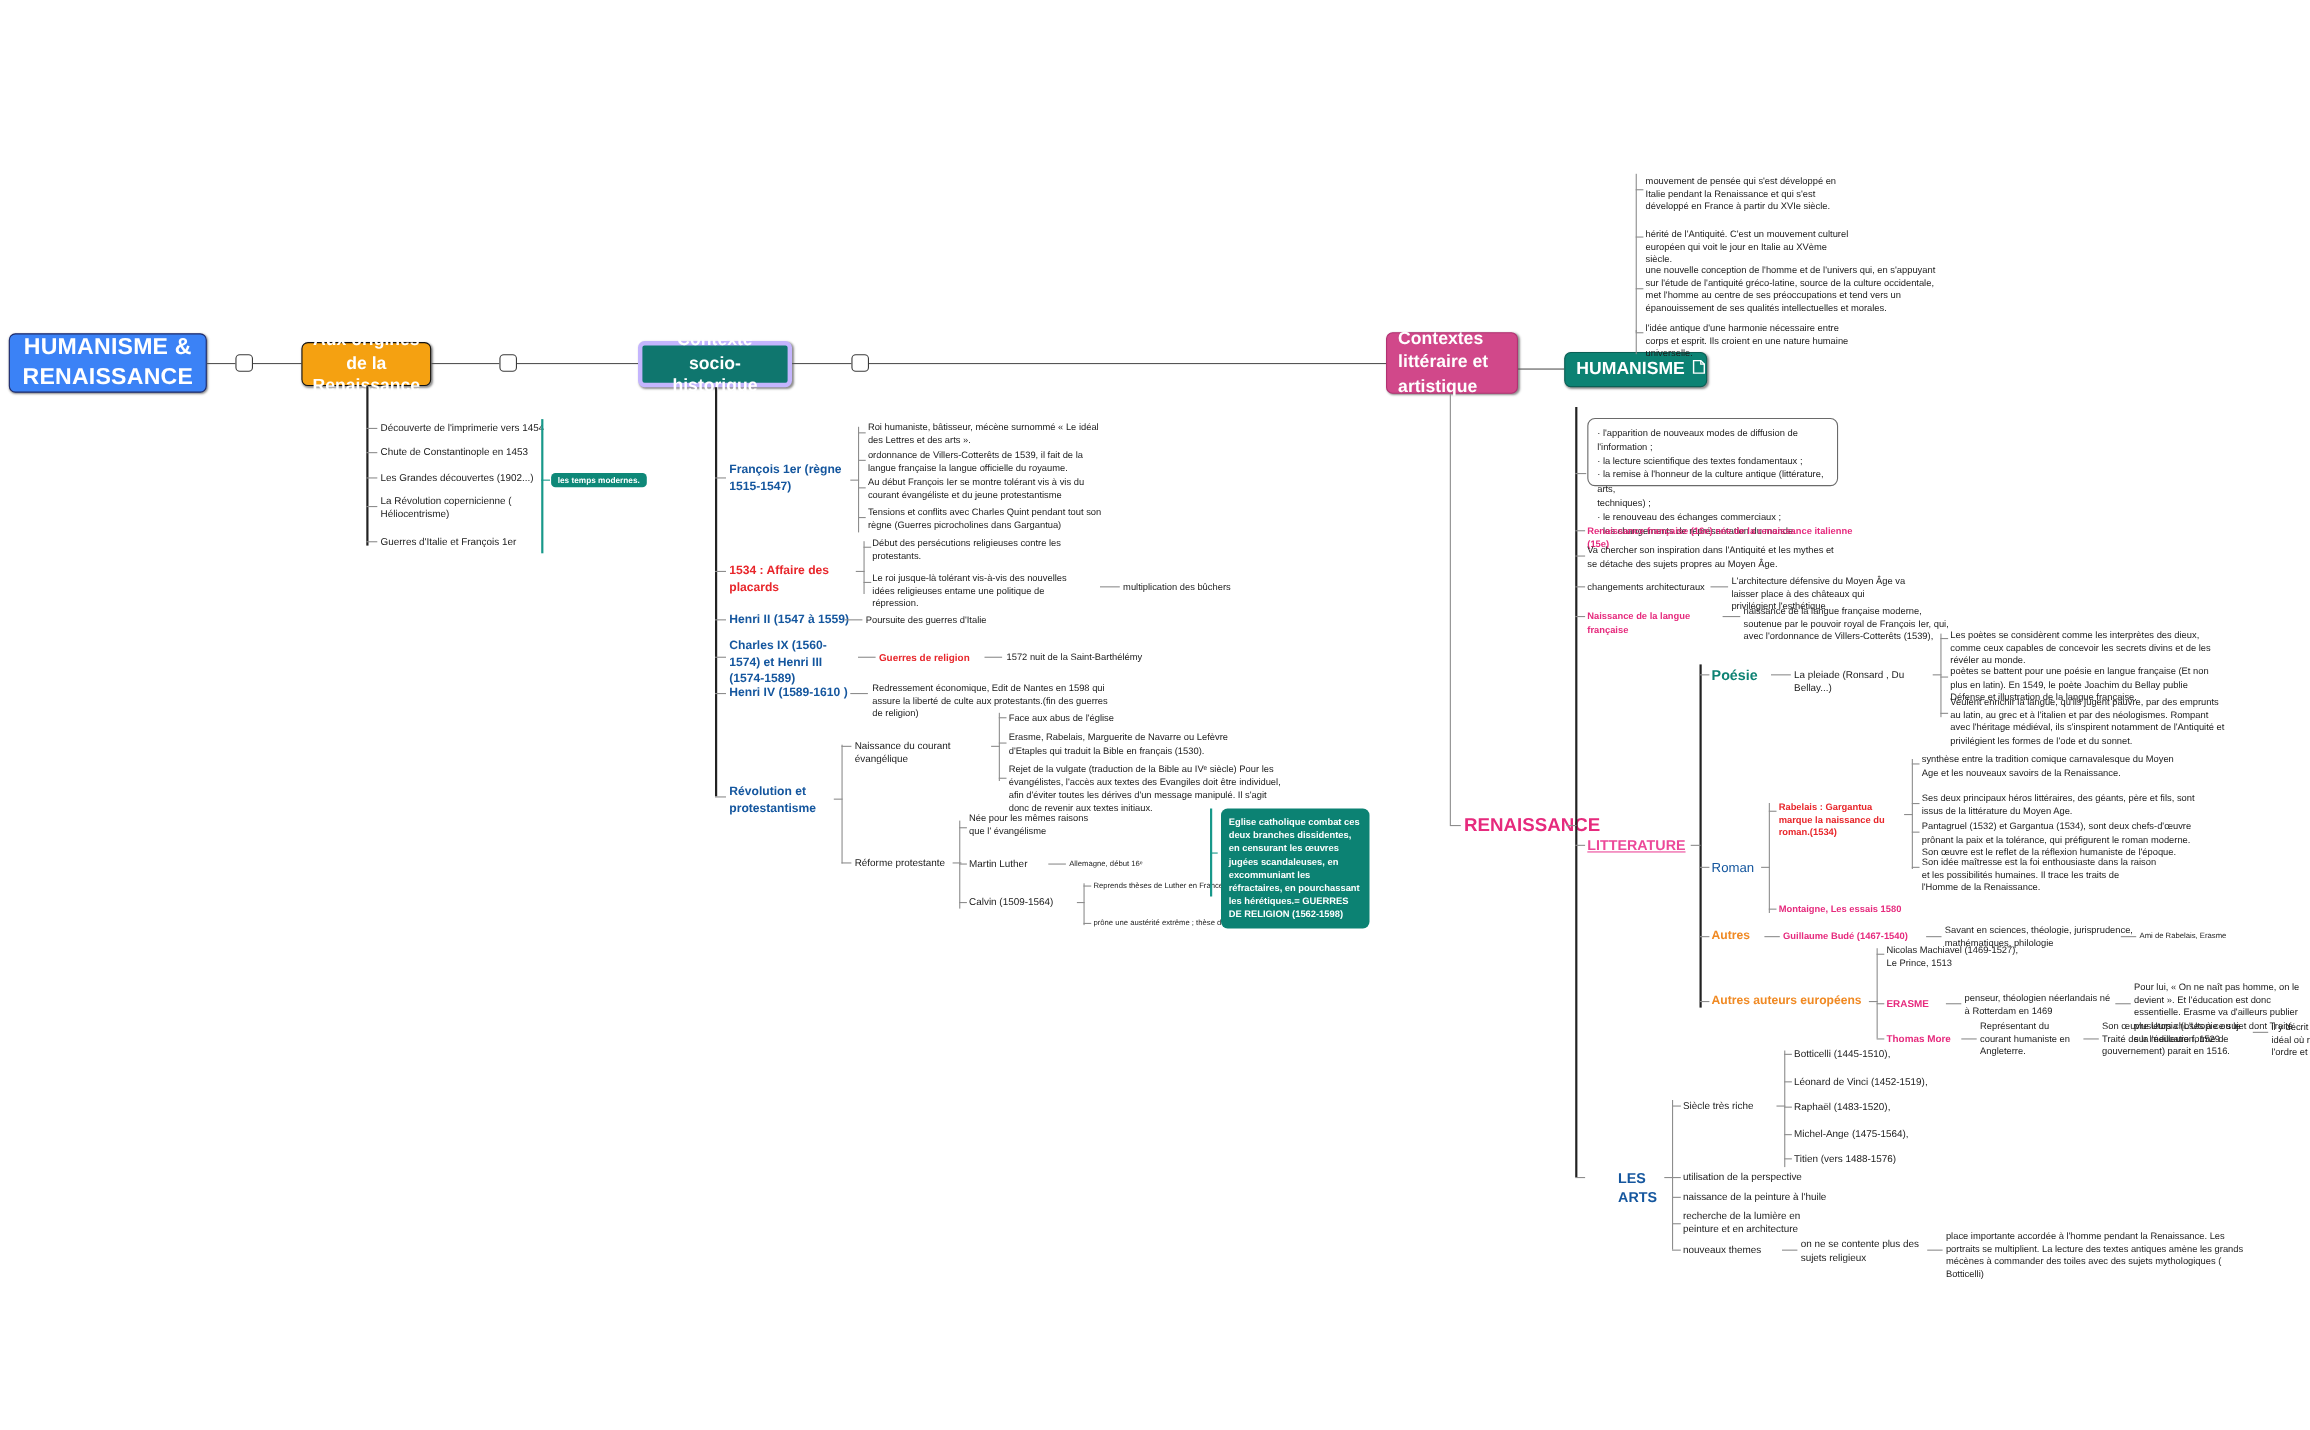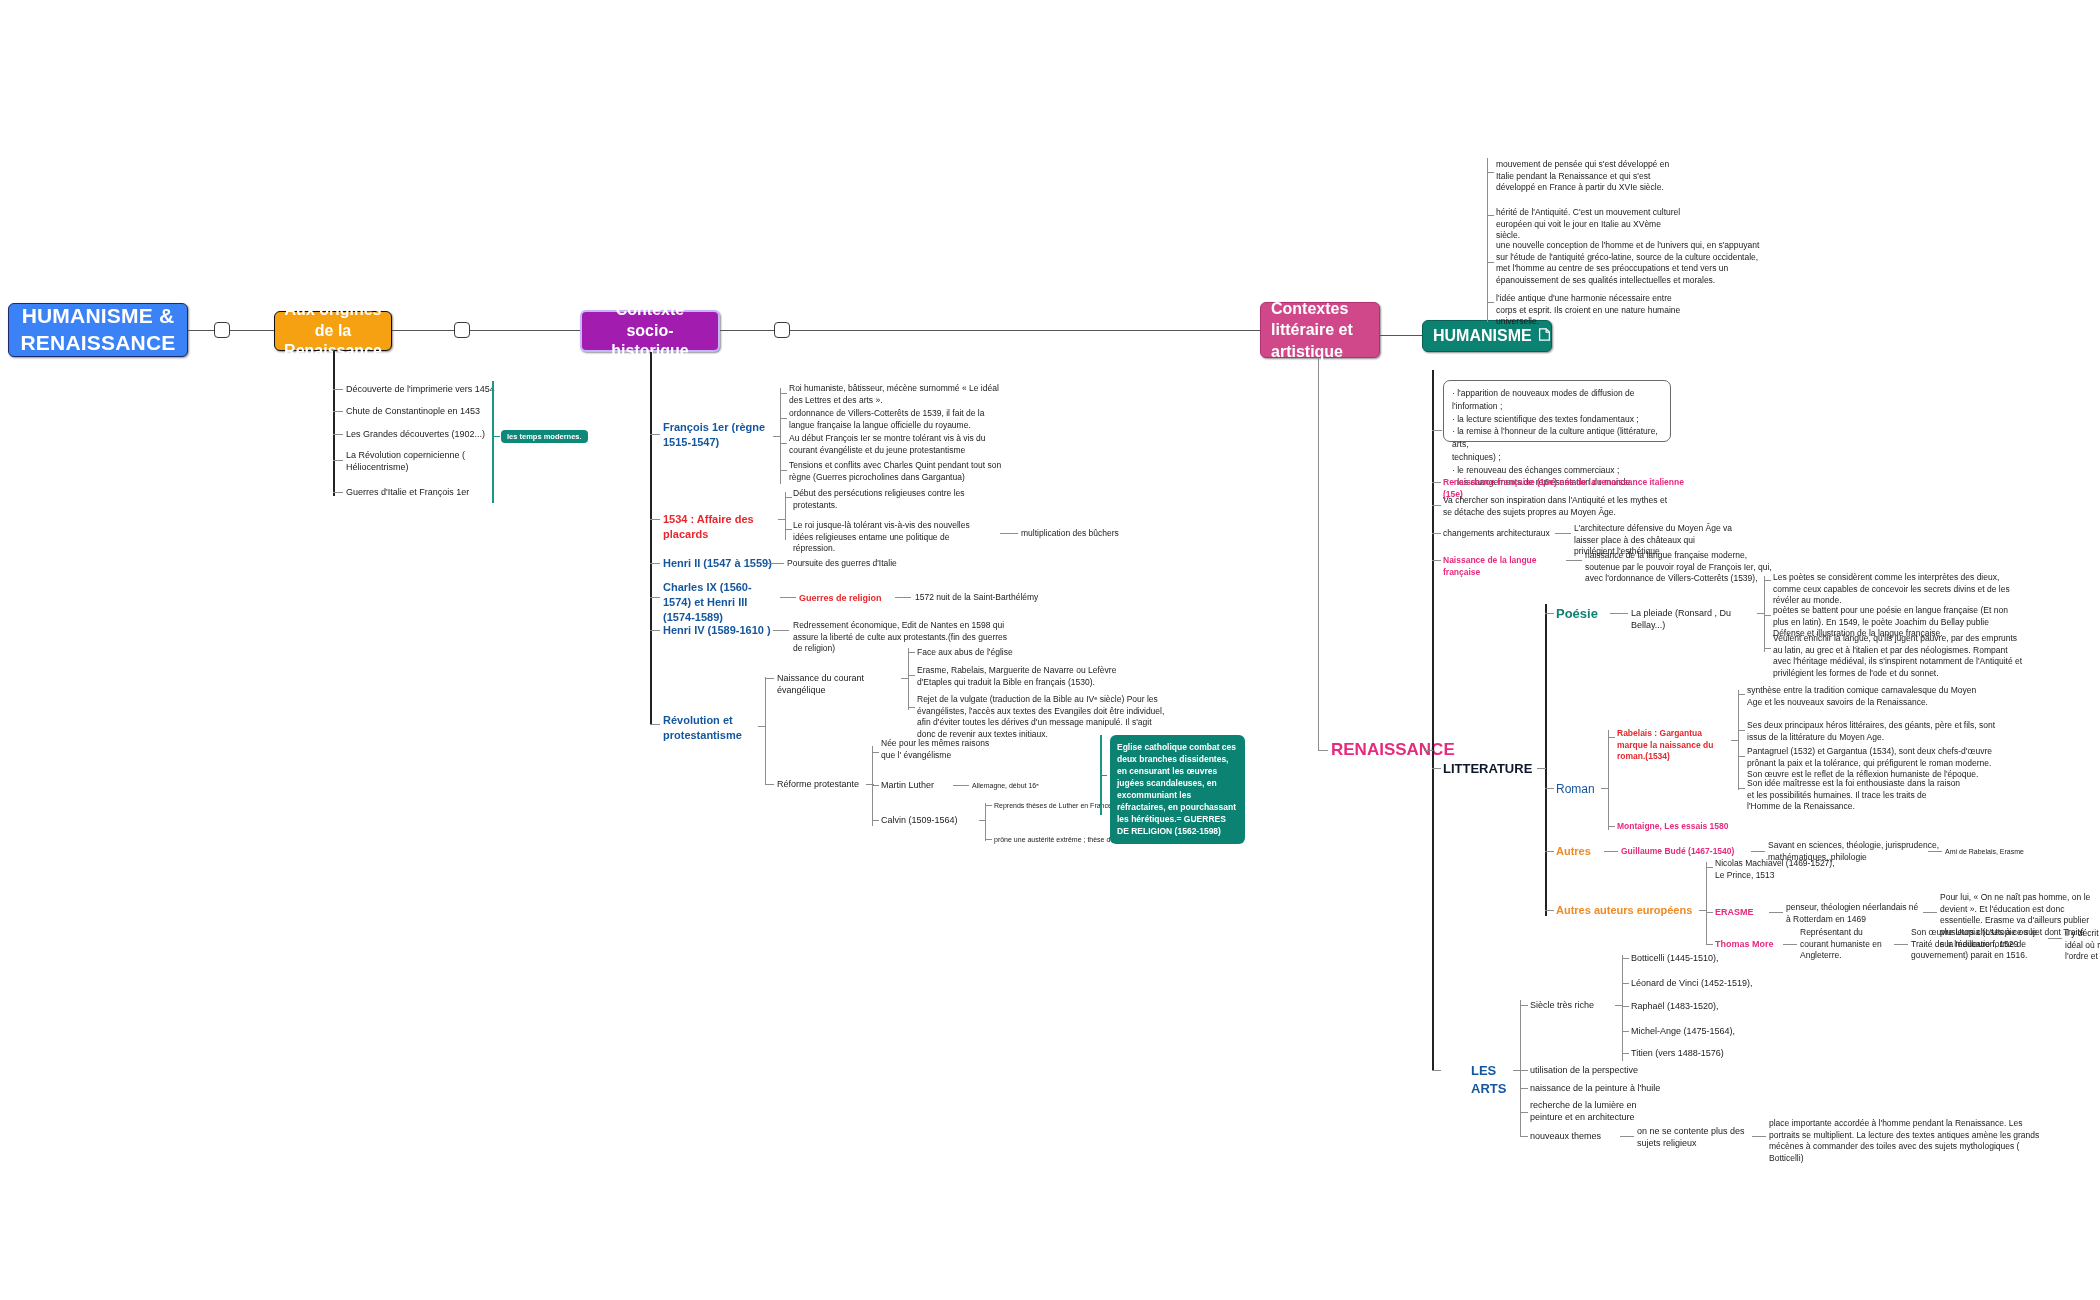--- a/index.html
+++ b/index.html
@@ -26,21 +26,21 @@
     display: flex;
     align-items: center;
     justify-content: center;
     text-align: center;
     line-height: 1.28;
     box-shadow: 1px 1px 2px rgba(0,0,0,.45);
     padding: 6px 10px;
   }
   .box-root   { background:#3b82f6; border:1px solid #1d2a6b; font-size:21px; letter-spacing:.2px; }
   .box-orange { background:#f5a111; border:1px solid #111; font-size:16px; }
-  .box-blue   { background:#a21caf; border:2px solid #c4b5fd; font-size:16px; }
+  .box-blue   { background:#0f766e; border:4px solid #c4b5fd; font-size:16px; }
   .box-pink   { background:#d1488a; border:1px solid #b13272; font-size:16px; justify-content:flex-start; text-align:left; }
   .box-teal   { background:#0c8273; border:1px solid #0a5f55; font-size:16px; justify-content:flex-start; }
 
   
   .connector {
     width: 16px; height: 16px;
     border: 1.4px solid #3a3a3a;
     border-radius: 4px;
     background: #fff;
   }
@@ -59,21 +59,21 @@
   .t85 { font-size:8.5px; }
   .t9  { font-size:9px; }
   .t11 { font-size:11px; }
   .t12 { font-size:12px; }
   .t13 { font-size:13px; font-weight:bold; }
   .t17 { font-size:17px; font-weight:bold; }
   .bold { font-weight:bold; }
   .c-blue  { color:#14569e; }
   .c-red   { color:#e8262b; }
   .c-pink  { color:#e62a7d; }
-  .c-pinkb { color:#0f172a; }
+  .c-pinkb { color:#ec4899;text-decoration:underline; }
   .c-teal  { color:#0c8273; }
   .c-orange{ color:#f08a24; }
 
   
   .notebox {
     border:1px solid #6a6a6a;
     border-radius:7px;
     padding:6px 8px;
     font-size:8.5px;
     line-height:1.5;

